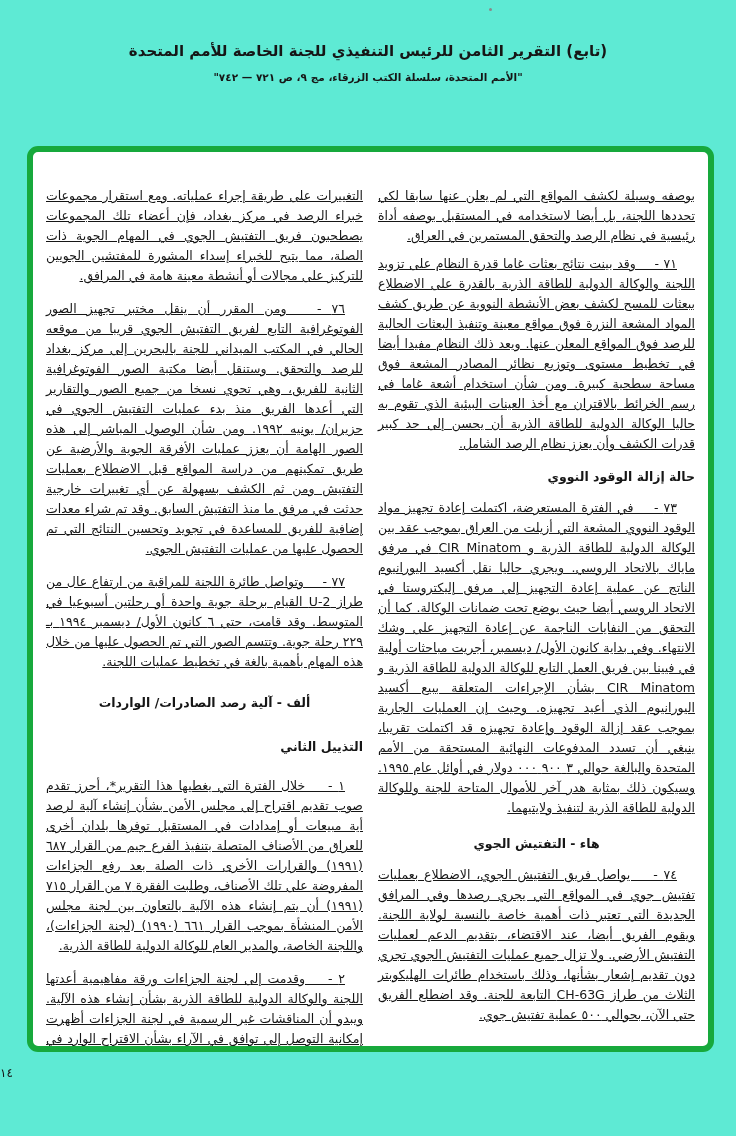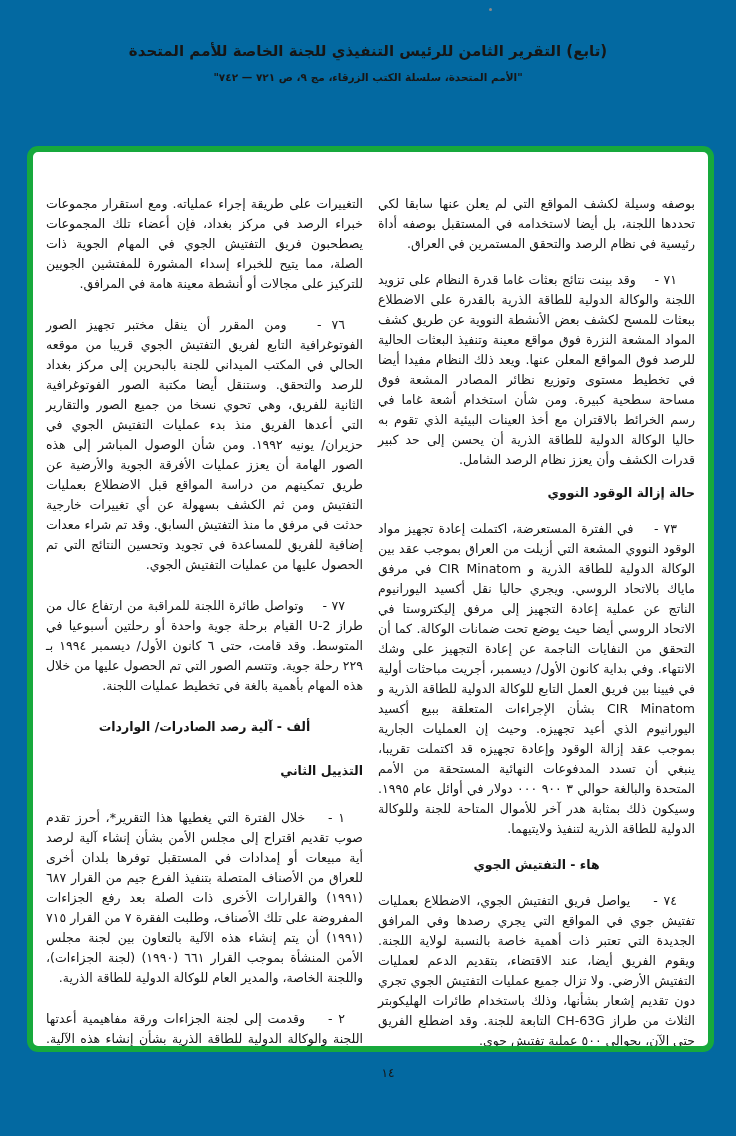--- a/index.html
+++ b/index.html
@@ -5,21 +5,21 @@
   html, body {
     margin: 0;
     padding: 0;
     width: 746px;
     height: 1136px;
     background: #ffffff;
     overflow: hidden;
     font-family: "DejaVu Sans", sans-serif;
     color: #161616;
   }
-  .page { position: relative; width: 736px; height: 1136px; background: #0369a1; }
+  .page { position: relative; width: 736px; height: 1136px; background: #5eead4; }
 
   .speck {
     position: absolute; top: 8px; left: 489px;
     width: 3px; height: 3px; background: #8a8a8a; border-radius: 50%;
   }
 
   .doc-header { position: absolute; top: 42px; left: 0; right: 0; text-align: center; }
   .doc-title  { font-size: 15px; font-weight: bold; }
   .doc-date   { margin-top: 15px; font-size: 13px; font-weight: bold; }
   .doc-source { margin-top: 11px; font-size: 10.5px; font-weight: bold; }
@@ -38,40 +38,39 @@
 
   .cols { display: flex; gap: 15px; height: 100%; }
   .col {
     flex: 1 1 0;
     text-align: justify;
     font-size: 12.5px;
     line-height: 20px;
   }
   .col-left { display: flex; flex-direction: column; }
 
-  p.body { margin: 16px 0 5px 0; }
+  p.body { margin: 8px 0 5px 0; text-decoration: underline; }
   p.ind  { text-indent: 18px; }
 
   .hd { font-size: 12.5px; margin: 16px 0 11px 0; font-weight: bold; }
   .hd-start  { text-align: right; margin-top: 13px; }
   .hd-center { text-align: center; }
 
   .footnote-block { margin-top: auto; padding-top: 6px; }
   .fn-rule {
     width: 88px; height: 0;
     border-top: 1.5px solid #333;
     margin-bottom: 8px;
   }
 
   .page-number {
     position: absolute;
     top: 1066px; left: 0; right: 0;
-    text-align: center;
+    text-align: left;
     font-size: 12px;
-    padding-left: 40px;
   }
 </style>
 </head>
 <body>
 
 <div class="page">
 
   <div class="speck"></div>
 
   <header class="doc-header" dir="rtl">

